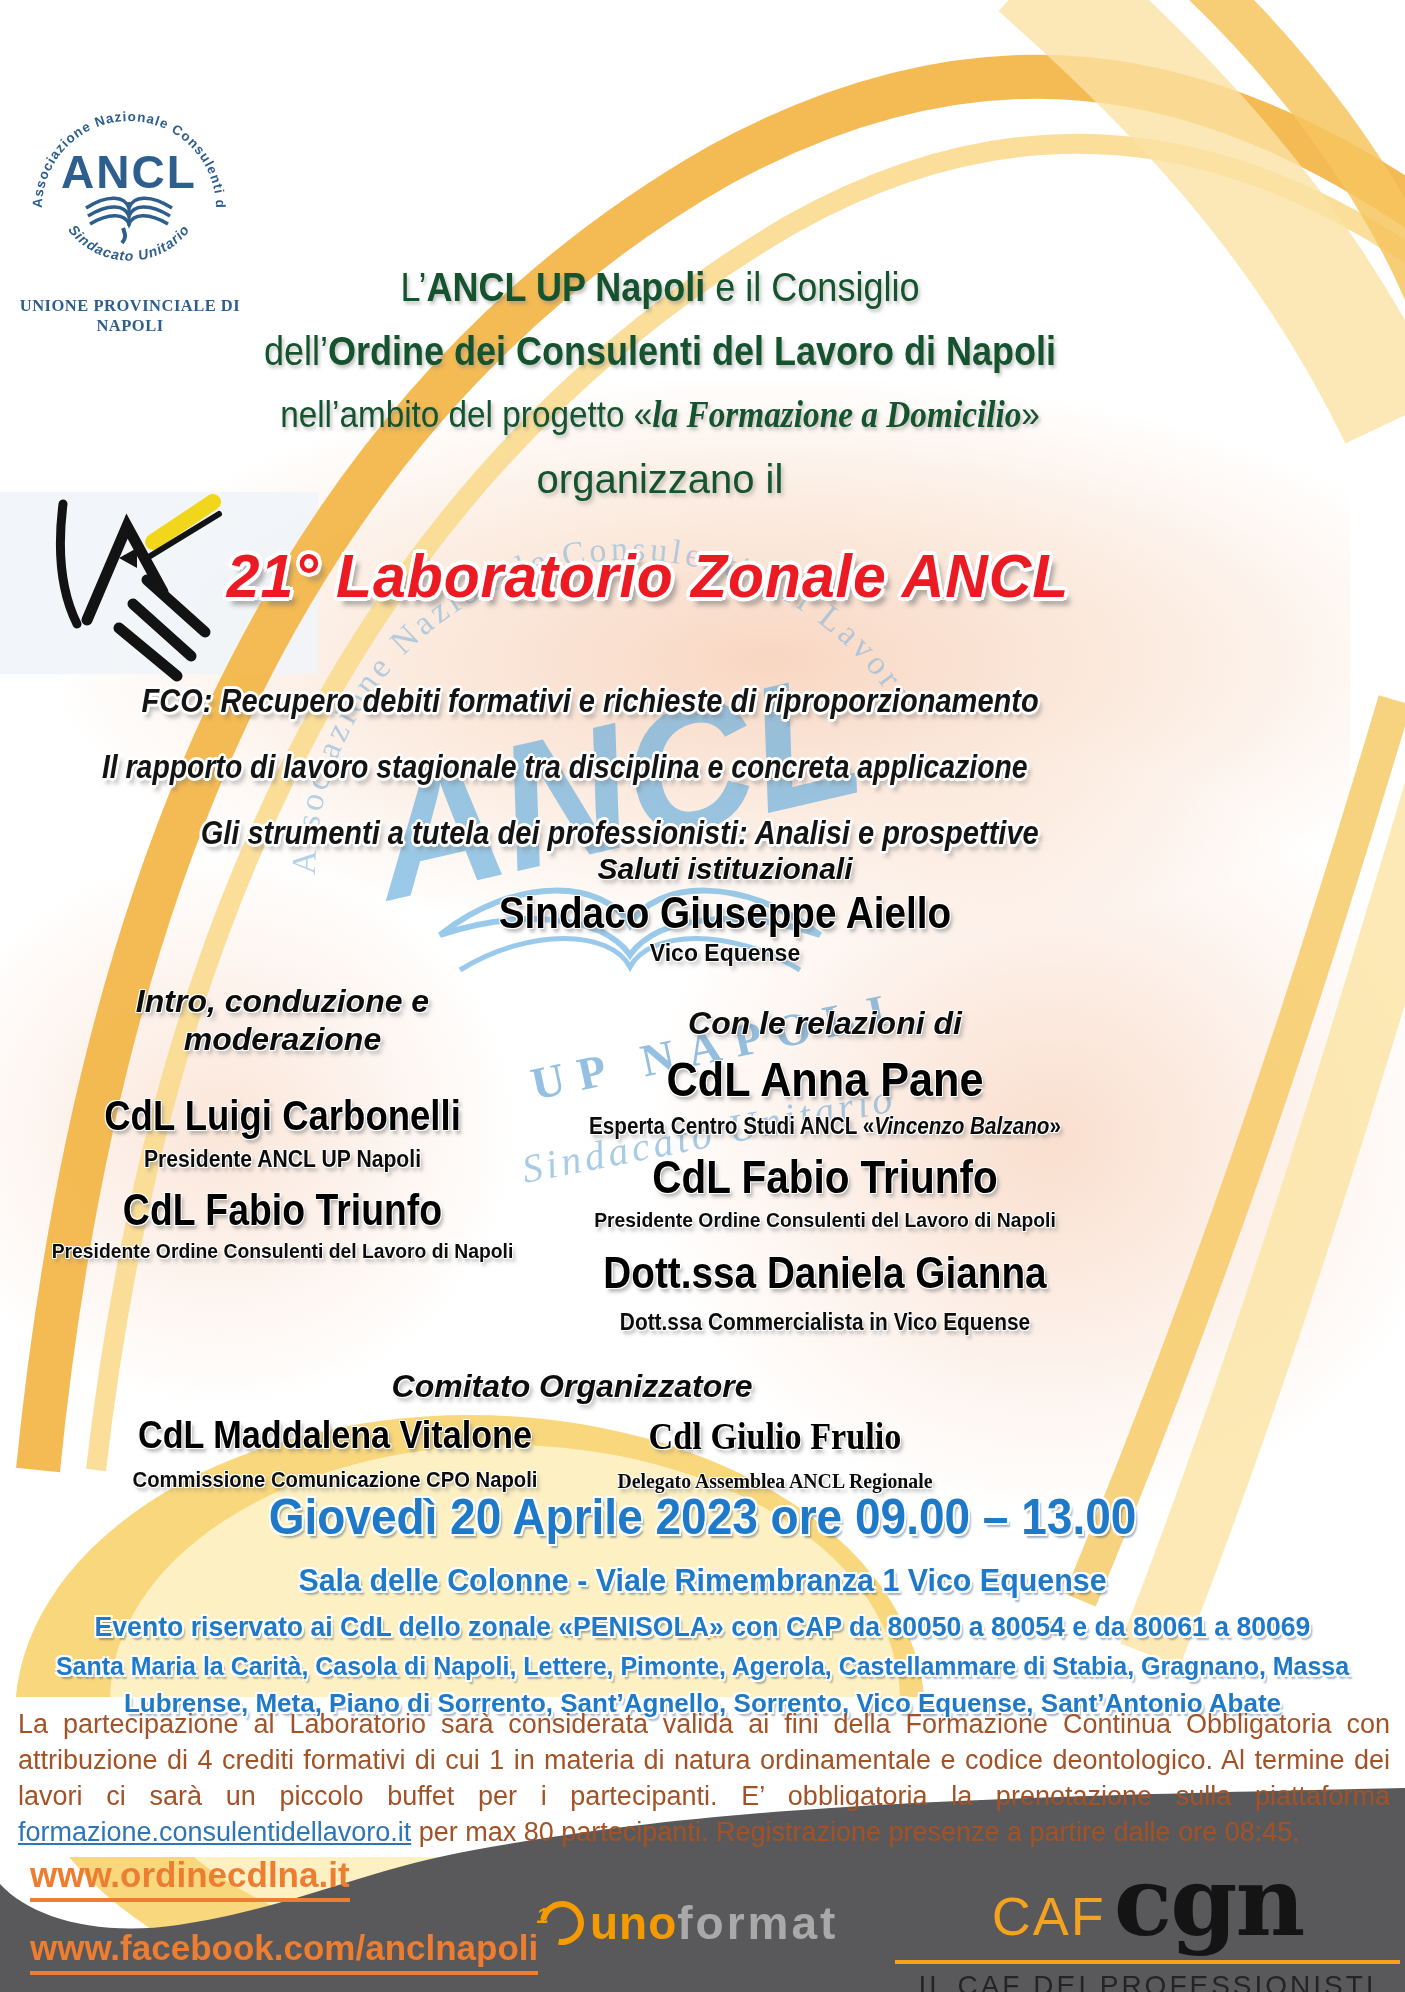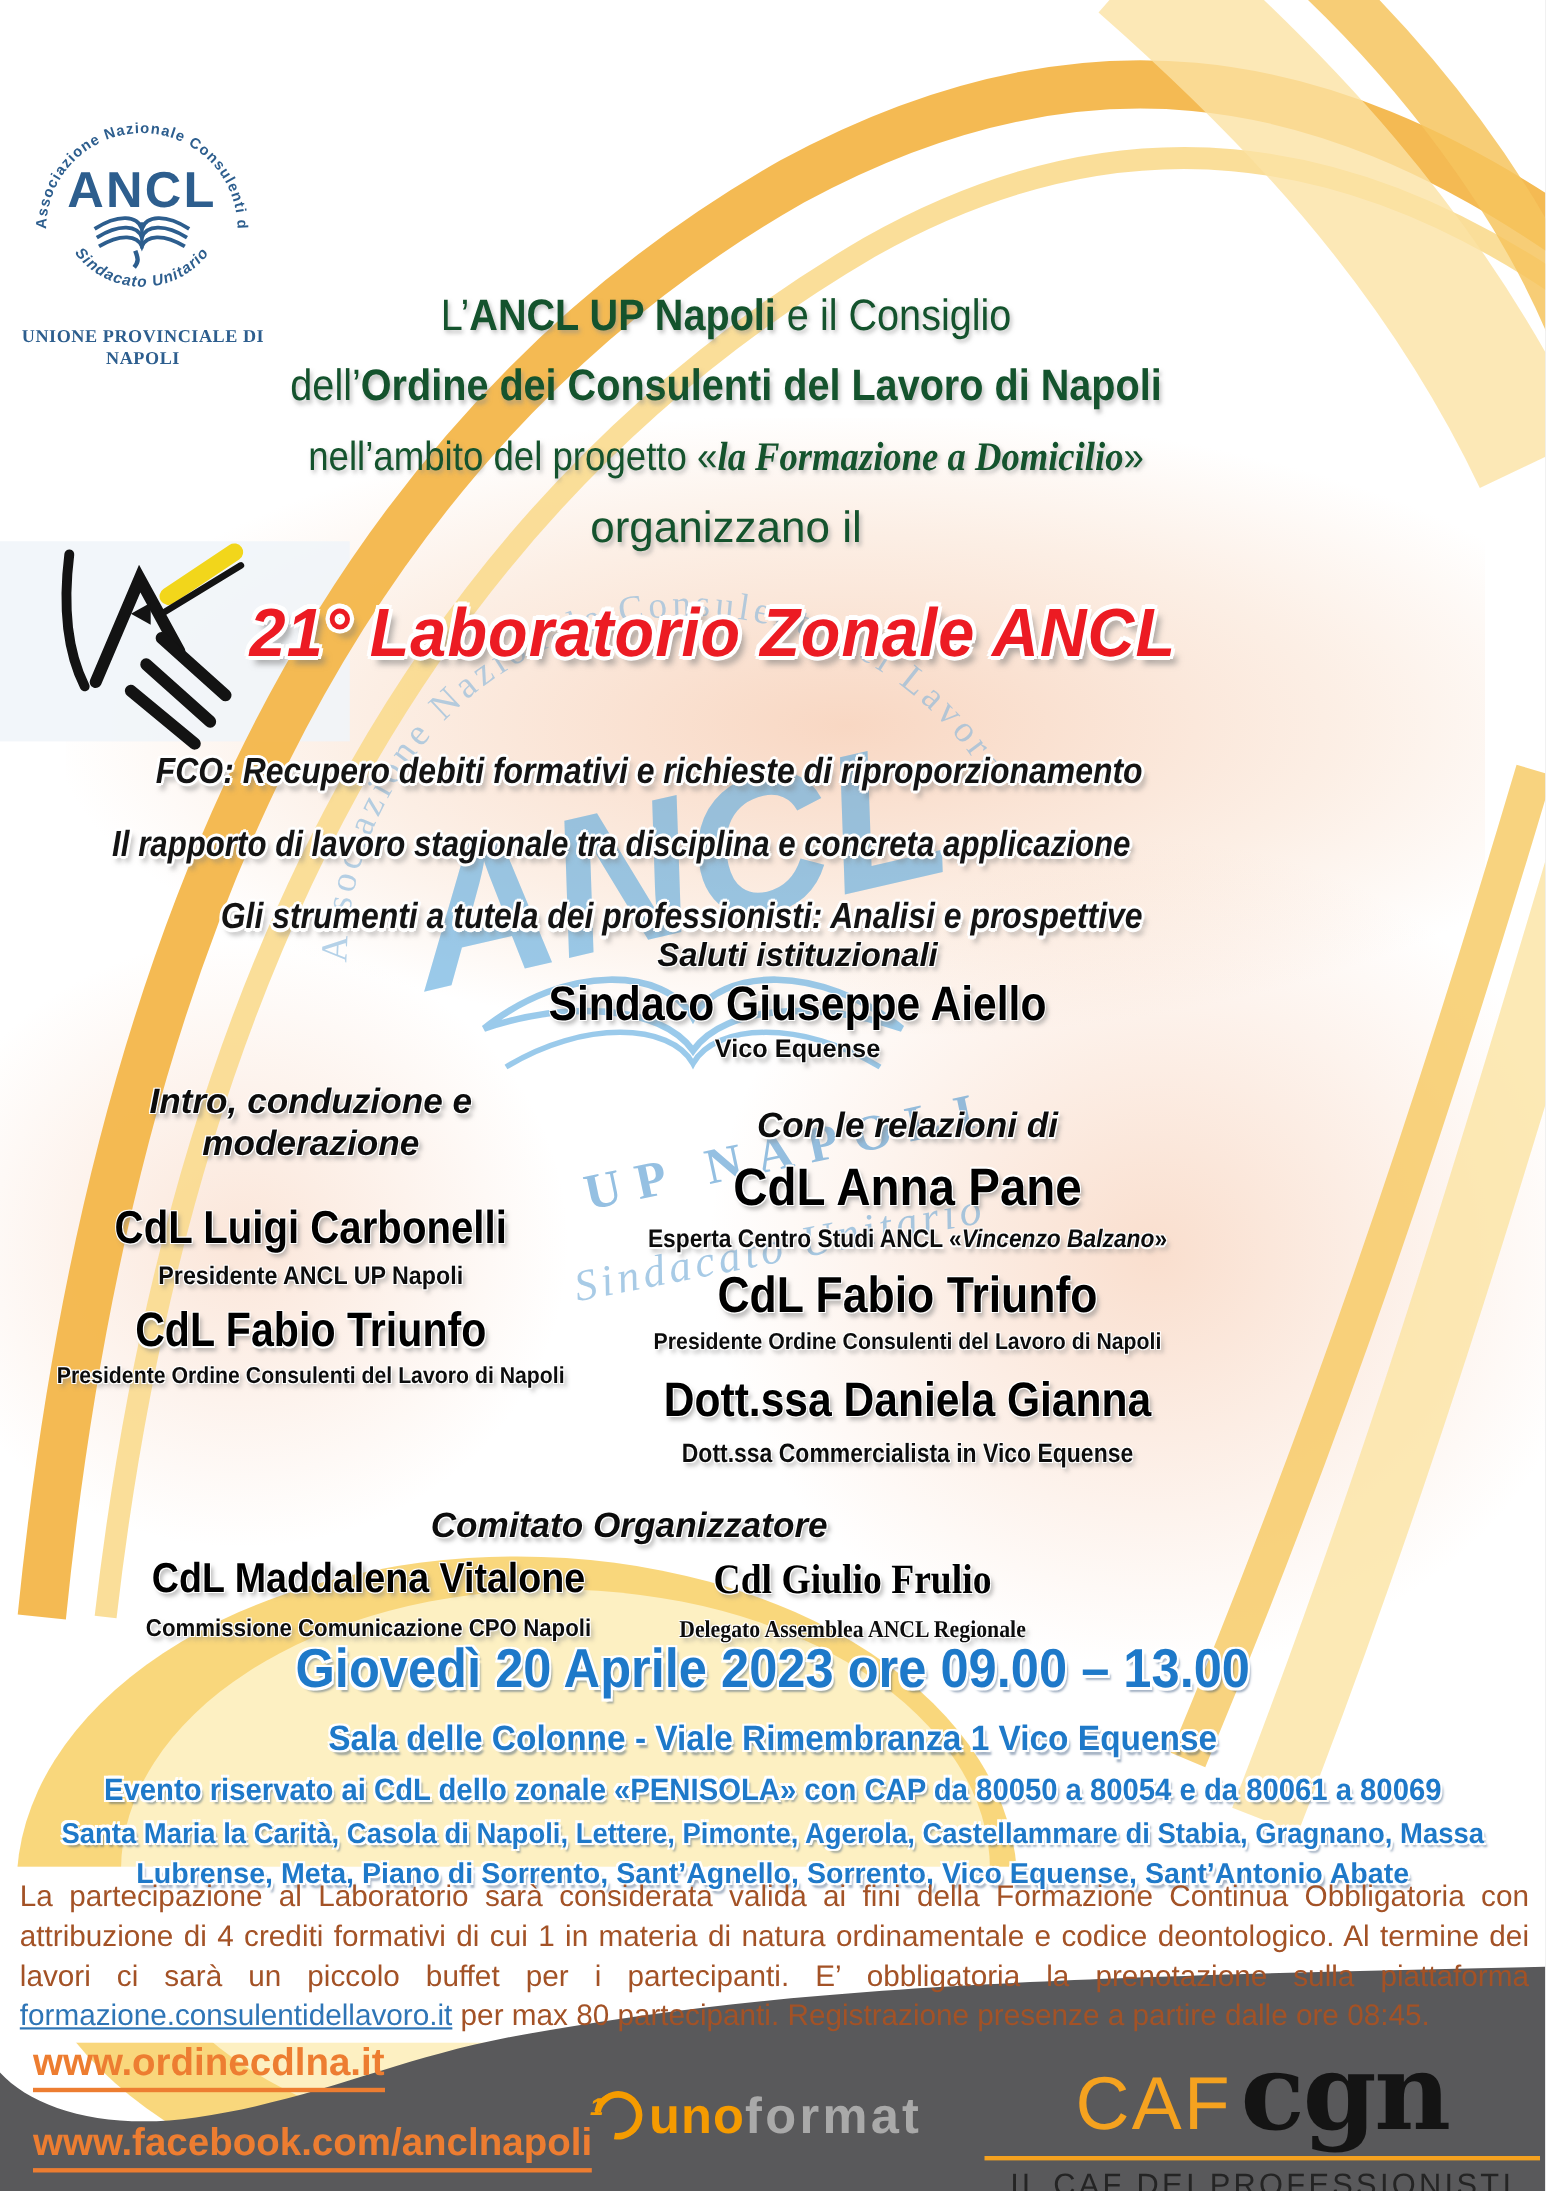--- a/index.html
+++ b/index.html
@@ -45,21 +45,21 @@
         font-weight:700;font-size:16.5px;color:#2d5e8e;letter-spacing:.5px;}
   .uf{left:540px;top:1896px;display:flex;align-items:center;}
   .uf-icon{width:32px;height:32px;border:6px solid #f59b00;border-left-color:transparent;
            border-radius:50%;transform:rotate(-35deg);position:relative;}
   .uf-one{position:absolute;left:-2px;top:-14px;color:#f59b00;font-weight:700;font-style:italic;
           font-size:22px;transform:rotate(35deg);}
   .uf-uno{font-size:46px;font-weight:800;color:#f59b00;margin-left:6px;letter-spacing:1px;}
   .uf-format{font-size:46px;font-weight:700;color:#a9a9a9;letter-spacing:3px;}
   .caf{left:895px;top:1845px;width:505px;}
   .caf-row{display:flex;align-items:baseline;justify-content:center;}
-  .caf-caf{font-size:68px;color:#f5a21f;letter-spacing:2px;font-weight:400;}
+  .caf-caf{font-size:54px;color:#f5a21f;letter-spacing:2px;font-weight:400;}
   .caf-cgn{font-family:"DejaVu Serif",serif;font-weight:700;font-size:96px;color:#141414;
            letter-spacing:-2px;margin-left:8px;}
   .caf-rule{height:4px;background:#f5a21f;margin:2px 0 6px 0;}
   .caf-tag{font-size:28px;color:#242424;letter-spacing:3px;text-align:center;font-weight:400;}
 </style>
 </head>
 <body>
 
 <div class="page">
 

